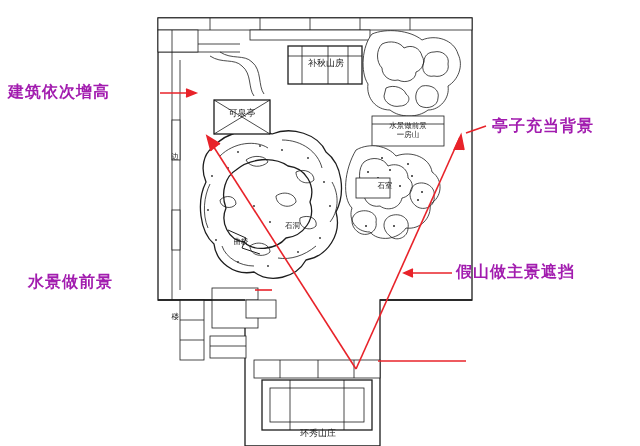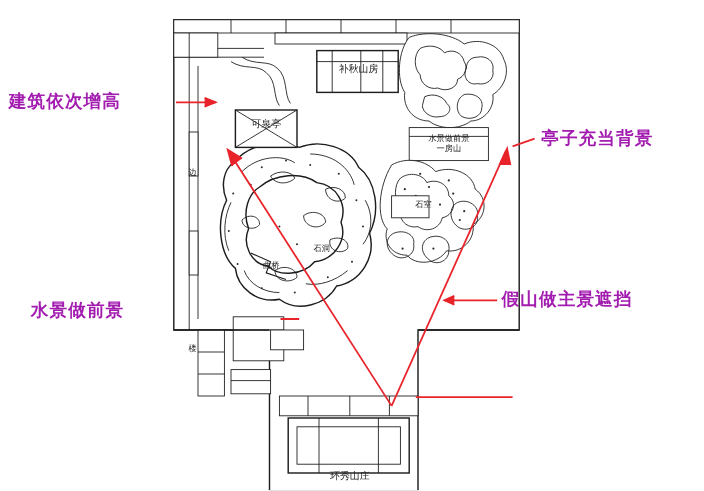--- a/index.html
+++ b/index.html
@@ -228,21 +228,21 @@
         <path d="M8 300 L95 300 M230 300 L322 300"></path>
       </g>
     </svg>
 
     <div class="plan-label" style="left:144px; top:58px; width:64px;">补秋山房</div>
     <div class="plan-label sm" style="left:226px; top:122px; width:64px;">水景做前景
 一房山</div>
     <div class="plan-label" style="left:68px; top:108px; width:48px;">可泉亭</div>
     <div class="plan-label sm" style="left:210px; top:182px; width:26px;margin-left:12px;">石室</div>
     <div class="plan-label sm" style="left:124px; top:222px; width:26px;text-align:right;">石洞</div>
-    <div class="plan-label sm" style="left:78px; top:238px; width:26px;text-align:right;">曲桥</div>
+    <div class="plan-label sm" style="left:78px; top:238px; width:26px;">曲桥</div>
     <div class="plan-label sm vert" style="left:20px; top:146px;">边</div>
     <div class="plan-label sm vert" style="left:20px; top:306px;">楼</div>
     <div class="plan-label" style="left:132px; top:428px; width:72px;">环秀山庄</div>
   </div>
 
   <svg style="position:absolute; left:0; top:0;" width="640" height="446">
 
     <g class="leader">
       <path d="M160 93 L196 93"></path>
       <path d="M186 89 L196 93 L186 97" fill="#e8232a"></path>

